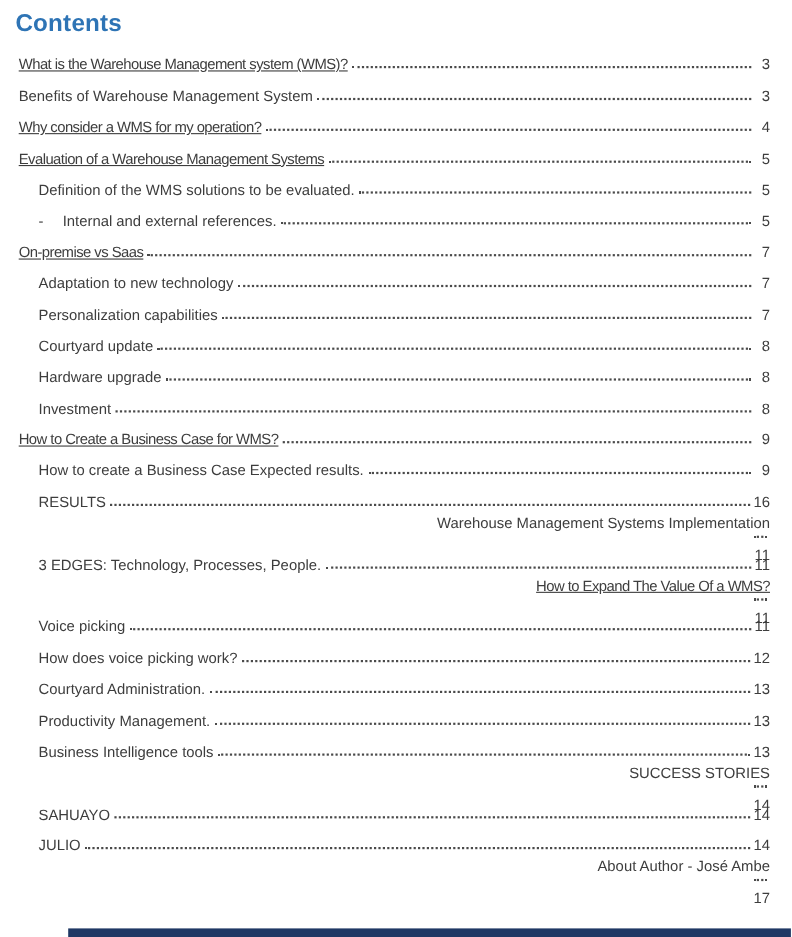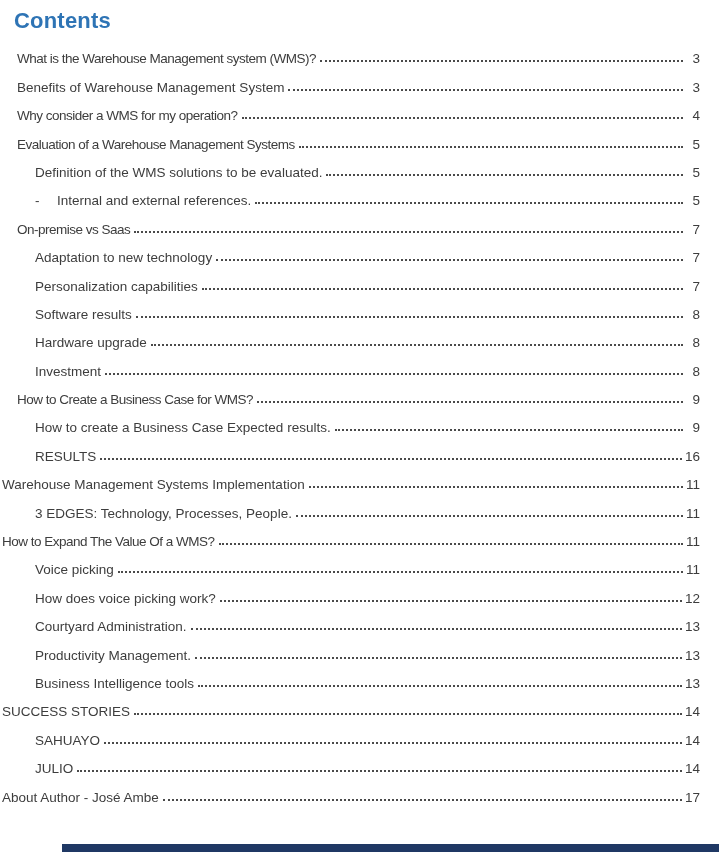--- a/index.html
+++ b/index.html
@@ -27,24 +27,24 @@
   }
   #toc-list { width: 100%; }
   .toc-row {
     display: flex;
     align-items: flex-end;
     height: 28.4px;
     color: #3d3d3d;
     font-size: 13.5px;
     cursor: pointer;
   }
-  .toc-row.level-0 { margin-left: 0; }
+  .toc-row.level-0 { margin-left: 12px; flex-direction: column; }
   .toc-row.level-1 { margin-left: 15px; }
   .toc-row.level-2 { margin-left: 33px; }
-  .toc-row.condensed .toc-text { letter-spacing: -0.5px; }
+  .toc-row.condensed .toc-text { letter-spacing: -0.5px; text-decoration: underline; }
   .toc-text {
     white-space: nowrap;
     padding-bottom: 4px;
   }
   .dash {
     width: 22px;
     padding-bottom: 4px;
     flex: 0 0 22px;
   }
   .leader {
@@ -115,21 +115,21 @@
         <span class="toc-text">Adaptation to new technology</span>
         <span class="leader"></span>
         <span class="pagenum">7</span>
       </div>
       <div class="toc-row level-2">
         <span class="toc-text">Personalization capabilities</span>
         <span class="leader"></span>
         <span class="pagenum">7</span>
       </div>
       <div class="toc-row level-2">
-        <span class="toc-text">Software results</span>
+        <span class="toc-text">Courtyard update</span>
         <span class="leader"></span>
         <span class="pagenum">8</span>
       </div>
       <div class="toc-row level-2">
         <span class="toc-text">Hardware upgrade</span>
         <span class="leader"></span>
         <span class="pagenum">8</span>
       </div>
       <div class="toc-row level-2">
         <span class="toc-text">Investment</span>

